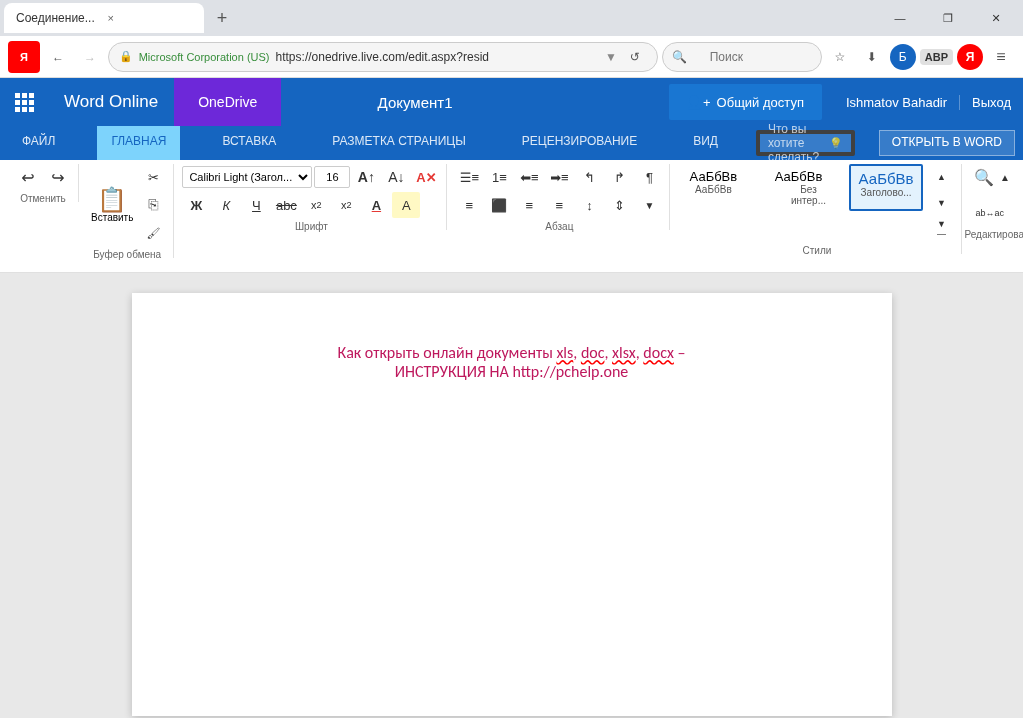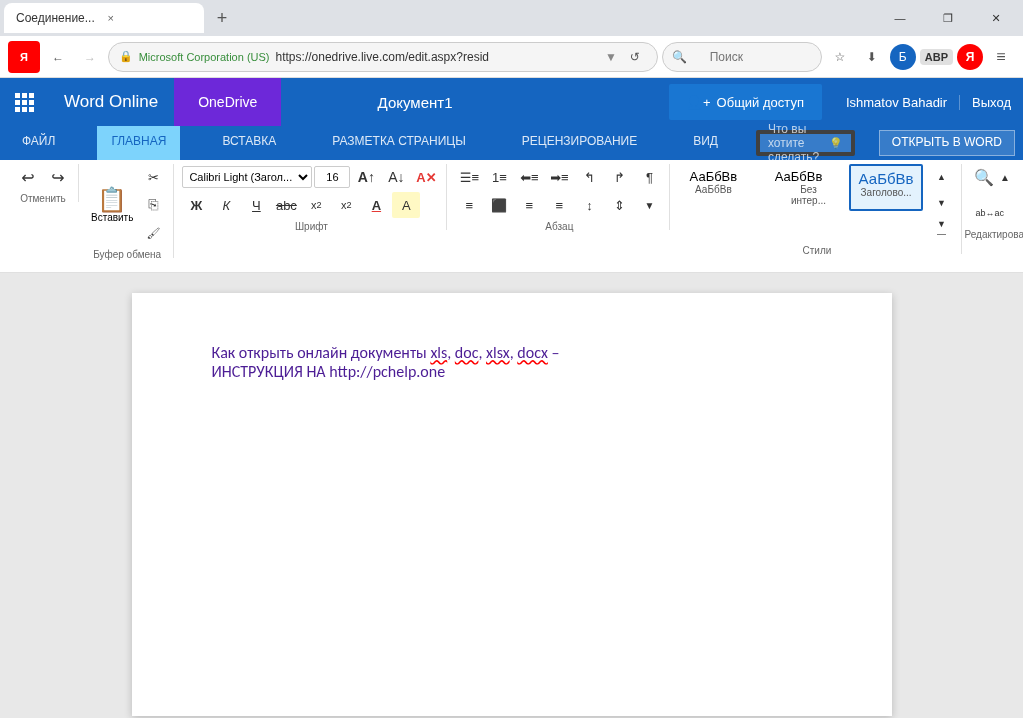--- a/index.html
+++ b/index.html
@@ -51,21 +51,21 @@
     .toolbar-group-label { font-size: 10px; color: #666; position: absolute; bottom: -2px; left: 0; right: 0; text-align: center; }
     .toolbar-row { display: flex; align-items: center; gap: 2px; }
     .tb-btn { width: 28px; height: 26px; display: flex; align-items: center; justify-content: center; cursor: pointer; border-radius: 2px; font-size: 13px; color: #333; border: 1px solid transparent; }
     .font-select { height: 22px; border: 1px solid #ccc; font-size: 11px; background: #fff; cursor: pointer; border-radius: 2px; padding: 0 2px; }
     .font-size { width: 36px; height: 22px; border: 1px solid #ccc; font-size: 11px; background: #fff; text-align: center; border-radius: 2px; }
 
     
     .style-sample { padding: 4px 8px; cursor: pointer; border: 1px solid transparent; border-radius: 2px; font-size: 12px; min-width: 70px; text-align: center; }
     .style-sample.active { border: 2px solid #1565c0; background: #e3f2fd; }
     .doc-page { background: #fff; width: 760px; min-height: 420px; box-shadow: 0 2px 8px rgba(0,0,0,0.2); padding: 50px 80px; }
-    .doc-content { font-size: 16px; color: #4c1d95; font-family: 'Calibri', 'Segoe UI', Arial, sans-serif; }
+    .doc-content { font-size: 16px; color: #be185d; font-family: 'Calibri', 'Segoe UI', Arial, sans-serif; text-align: center; }
     .doc-scroll-area { flex: 1; background: #e8e8e8; display: flex; justify-content: center; padding: 20px; overflow: hidden; }
 
     
     .fmt-bold { font-weight: bold; }
     .fmt-italic { font-style: italic; }
     .fmt-underline { text-decoration: underline; }
     .fmt-strike { text-decoration: line-through; }
   </style>
 </head>
 <body>

